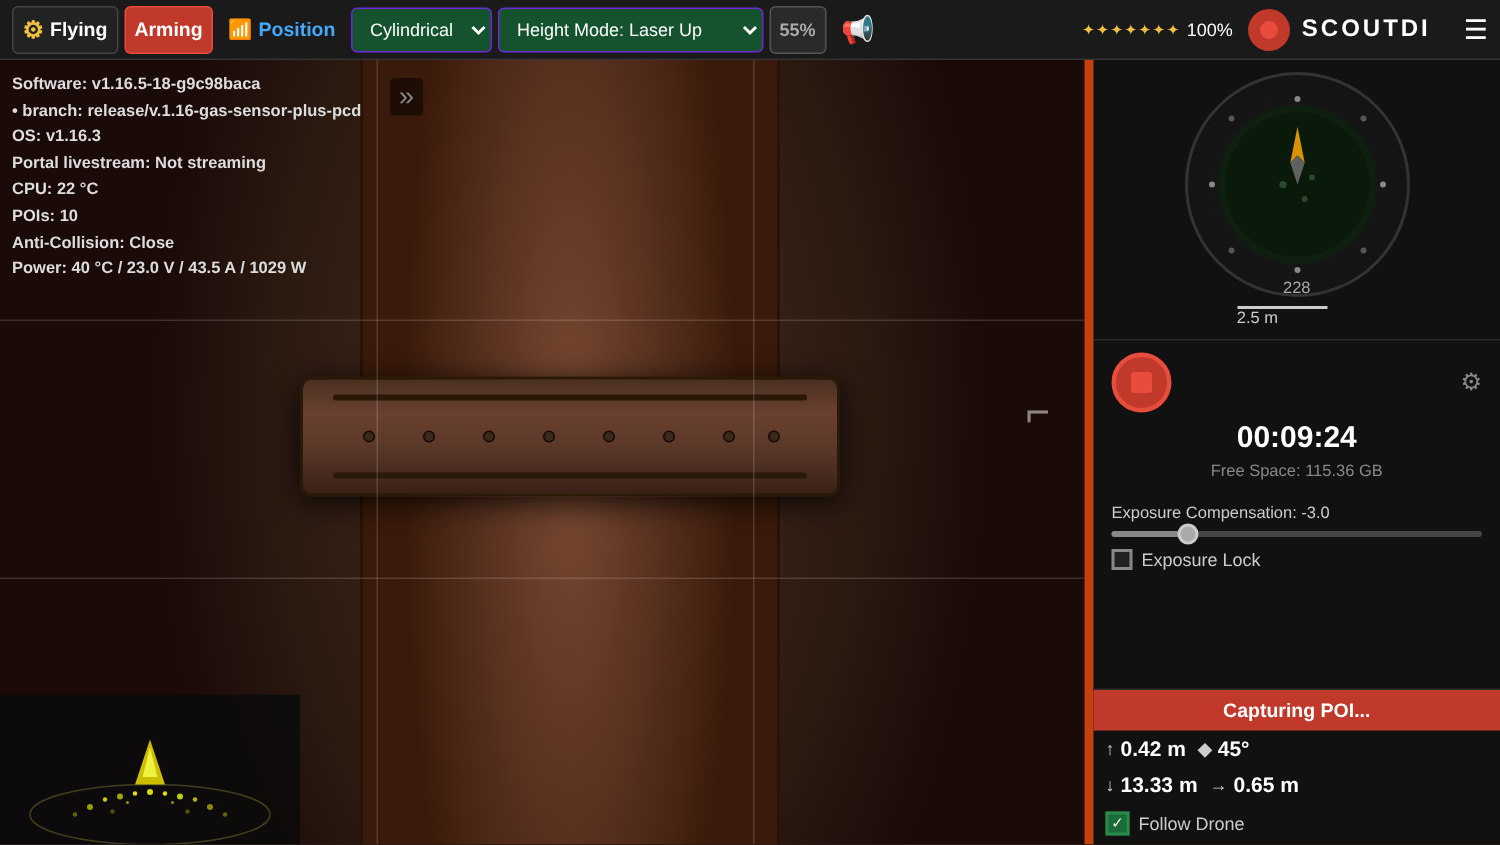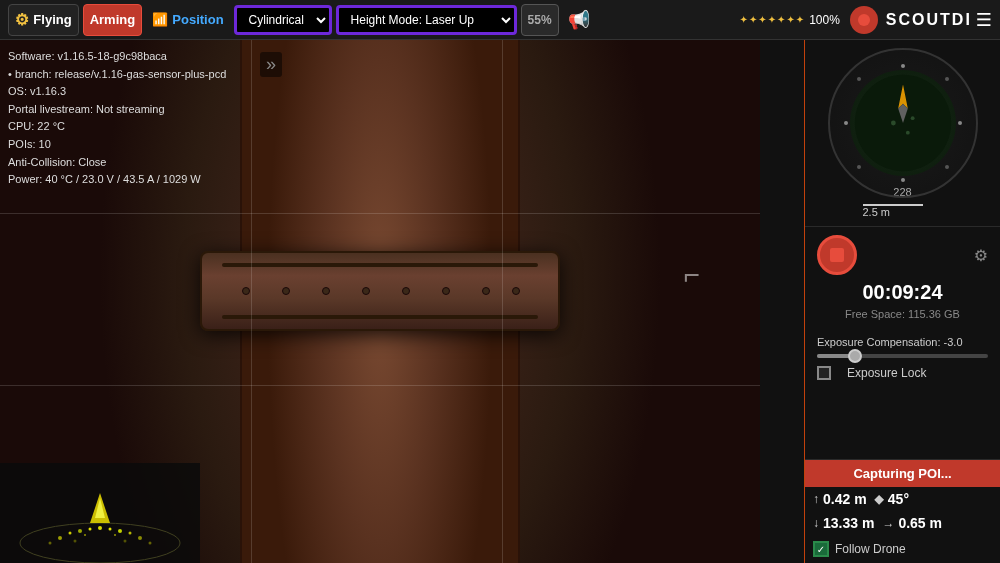--- a/index.html
+++ b/index.html
@@ -39,22 +39,22 @@
     .topbar-item.active-flying {
       background: #222;
       border: 1px solid #444;
     }
     .topbar-item.active-arming {
       background: #c0392b;
       border: 1px solid #e74c3c;
     }
     .gear-icon { color: #f0c040; font-size: 16px; margin-right: 4px; }
     .dropdown-select {
-      background: #000000;
-      border: 3px solid #6d28d9;
+      background: #14532d;
+      border: 1px solid #6d28d9;
       border-radius: 4px;
       color: #fff;
       font-size: 12px;
       padding: 4px 8px;
       height: 30px;
       cursor: pointer;
       margin-right: 4px;
     }
     .topbar-spacer { flex: 1; }
     .battery-block {
@@ -74,21 +74,21 @@
     .record-inner {
       width: 12px; height: 12px;
       background: #e74c3c;
       border-radius: 50%;
     }
     .scoutdi-logo {
       font-size: 16px;
       font-weight: bold;
       color: #fff;
       letter-spacing: 2px;
-      margin-right: 4px;
+      margin-right: 22px;
     }
     .hamburger { font-size: 18px; color: #fff; cursor: pointer; }
 
     
     #camera-view {
       position: absolute;
       top: 40px; left: 0;
       width: 760px;
       bottom: 0;
       background: #3a2a20;
@@ -189,20 +189,21 @@
 
     
     #info-panel {
       position: absolute;
       top: 48px;
       left: 8px;
       font-size: 11px;
       color: #ddd;
       line-height: 1.6;
       z-index: 5;
+      font-weight: bold;
     }
     #compass-circle {
       width: 150px;
       height: 150px;
       border-radius: 50%;
       background: radial-gradient(circle, #1a1a1a 0%, #111 100%);
       border: 2px solid #333;
       position: relative;
       margin: 0 auto;
       overflow: hidden;
@@ -235,24 +236,24 @@
       margin-right: 10px;
       margin-top: 2px;
     }
     
 
     
     #right-panel {
       position: absolute;
       top: 40px;
       right: 0;
-      width: 196px;
+      width: 277px;
       bottom: 0;
       background: #111;
-      border-left: 1px solid #c2410c;
+      border-left: 6px solid #c2410c;
       z-index: 5;
       display: flex;
       flex-direction: column;
     }
 
     
     #right-top {
       padding: 8px;
       display: flex;
       flex-direction: column;
@@ -327,21 +328,21 @@
       border-radius: 50%;
       background: #aaa;
       position: absolute;
       top: -5px;
       left: 18%;
       border: 2px solid #ccc;
     }
     #exposure-lock-row {
       display: flex;
       align-items: center;
-      gap: 16px;
+      gap: 6px;
       font-size: 12px;
       color: #ccc;
     }
     #exposure-lock-checkbox {
       width: 14px; height: 14px;
       border: 2px solid #888;
       background: #222;
       cursor: pointer;
     }
 

